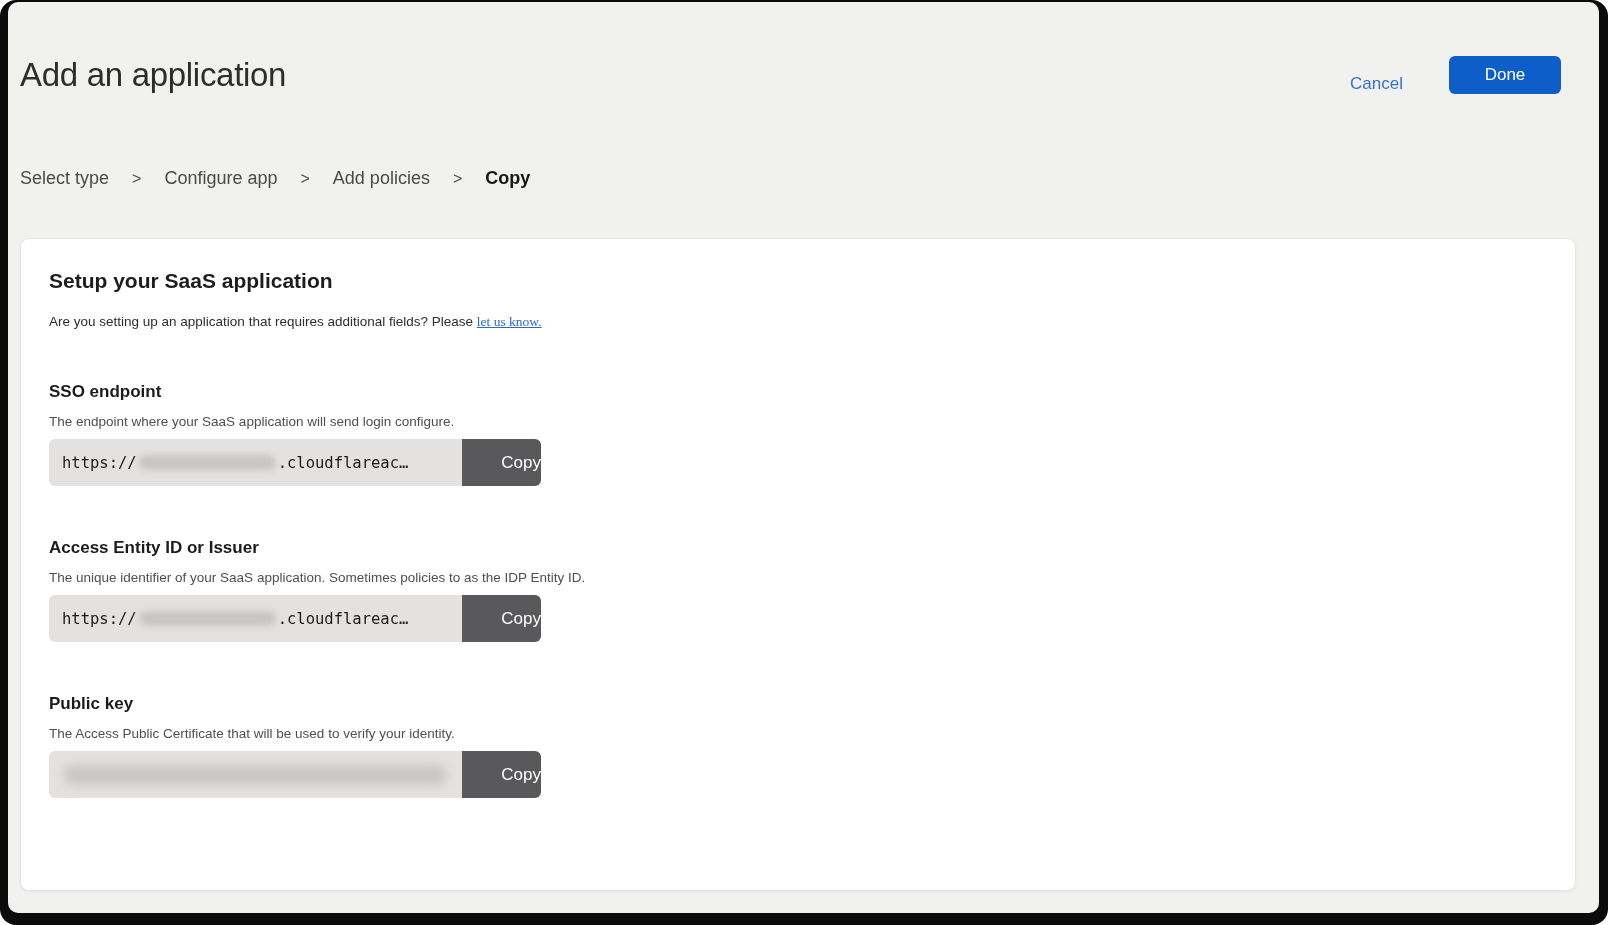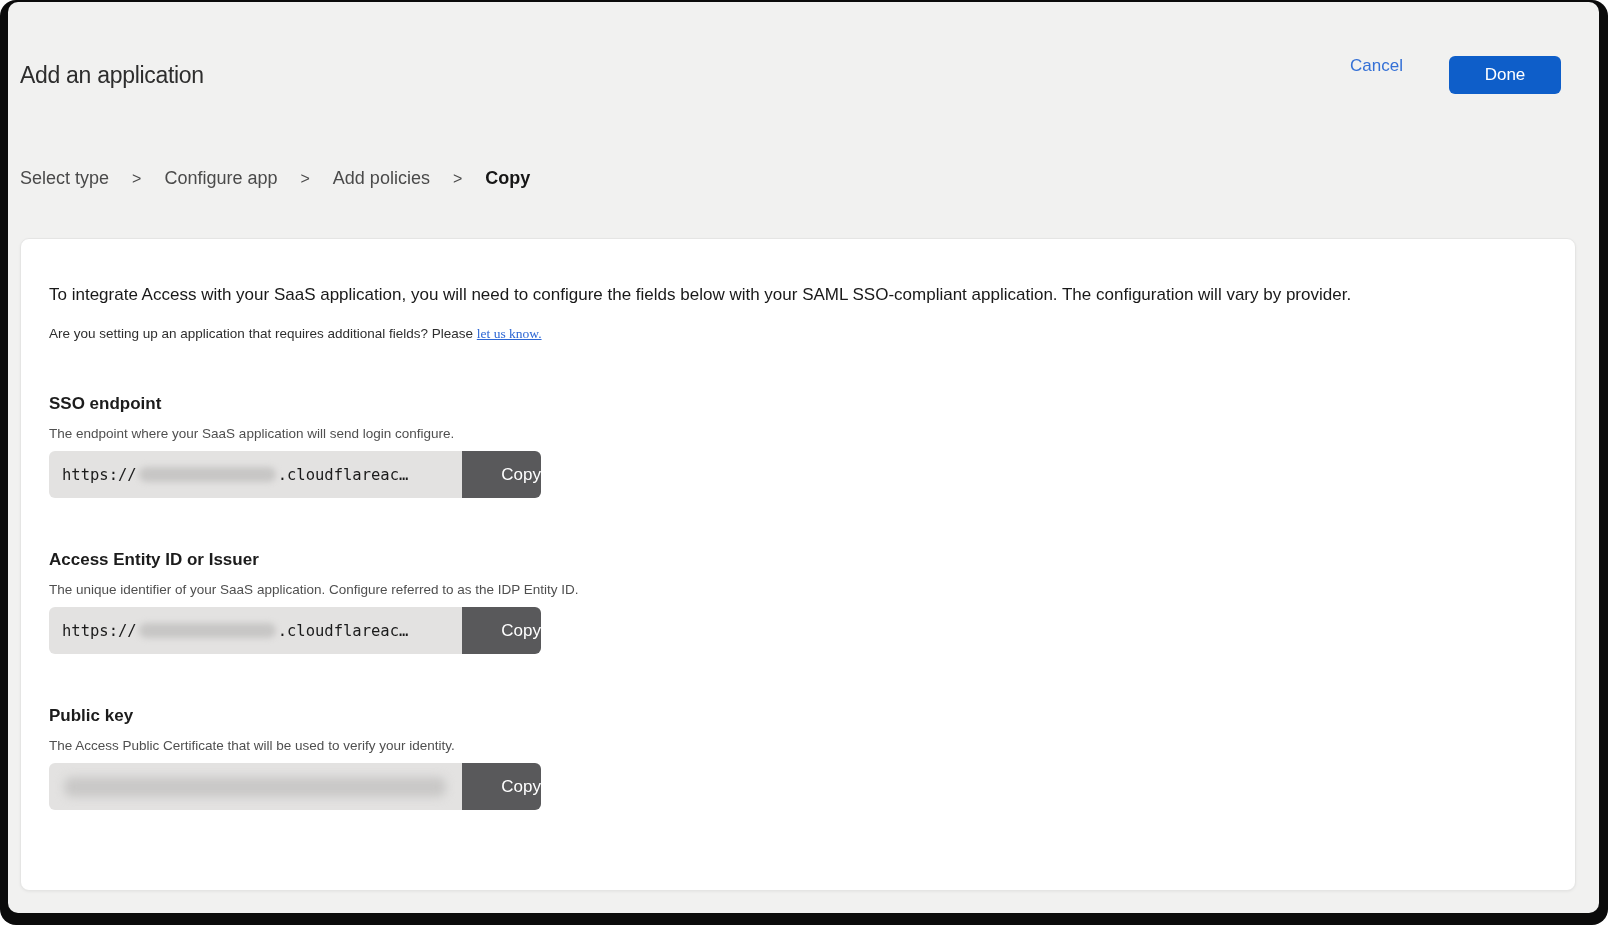--- a/index.html
+++ b/index.html
@@ -18,24 +18,24 @@
     border-radius:10px;
     overflow:hidden;
   }
 
   
   .header {
     display:flex; justify-content:space-between; align-items:center;
     padding:50px 38px 0 12px;
   }
   .page-title {
-    font-size:23px; font-weight:400; color:#2d2d2d; letter-spacing:-0.3px;
+    font-size:33px; font-weight:400; color:#2d2d2d; letter-spacing:-0.3px;
     line-height:46px;
   }
-  .header-actions { display:flex; align-items:flex-start; gap:46px; }
+  .header-actions { display:flex; align-items:flex-end; gap:46px; }
   .cancel-link {
     font-size:17px; color:#3470d6; text-decoration:none; cursor:pointer;
   }
   .done-btn {
     width:112px; height:38px;
     background:#0e5ec9; color:#ffffff;
     border:none; border-radius:6px;
     font-size:17px; font-family:Liberation Sans, sans-serif;
     cursor:pointer;
   }
@@ -118,39 +118,39 @@
       <span class="crumb">Select type</span>
       <span class="crumb-sep">&gt;</span>
       <span class="crumb">Configure app</span>
       <span class="crumb-sep">&gt;</span>
       <span class="crumb">Add policies</span>
       <span class="crumb-sep">&gt;</span>
       <span class="crumb active">Copy</span>
     </nav>
 
     <section class="card">
-      <p class="card-desc">To integrate Access with your SaaS application, you will need to configure the fields below with your SAML SSO-compliant application. The configuration will vary by provider.</p>
+      <h2 class="card-heading">Setup your SaaS application</h2>
       <p class="card-note"><span>Are you setting up an application that requires additional fields? Please</span> <a>let us know.</a></p>
 
       <div class="field-group">
         <h3 class="field-title">SSO endpoint</h3>
         <p class="field-desc">The endpoint where your SaaS application will send login configure.</p>
         <div class="copy-row">
           <div class="copy-value">
             <span>https://</span>
               <span class="redacted url"></span>
               <span>.cloudflareac…</span>
           </div>
           <button class="copy-btn">Copy</button>
         </div>
       </div>
 
       <div class="field-group">
         <h3 class="field-title">Access Entity ID or Issuer</h3>
-        <p class="field-desc">The unique identifier of your SaaS application. Configure referred to as the IDP Entity ID.</p>
+        <p class="field-desc">The unique identifier of your SaaS application. Sometimes policies to as the IDP Entity ID.</p>
         <div class="copy-row">
           <div class="copy-value">
             <span>https://</span>
               <span class="redacted url"></span>
               <span>.cloudflareac…</span>
           </div>
           <button class="copy-btn">Copy</button>
         </div>
       </div>
 

